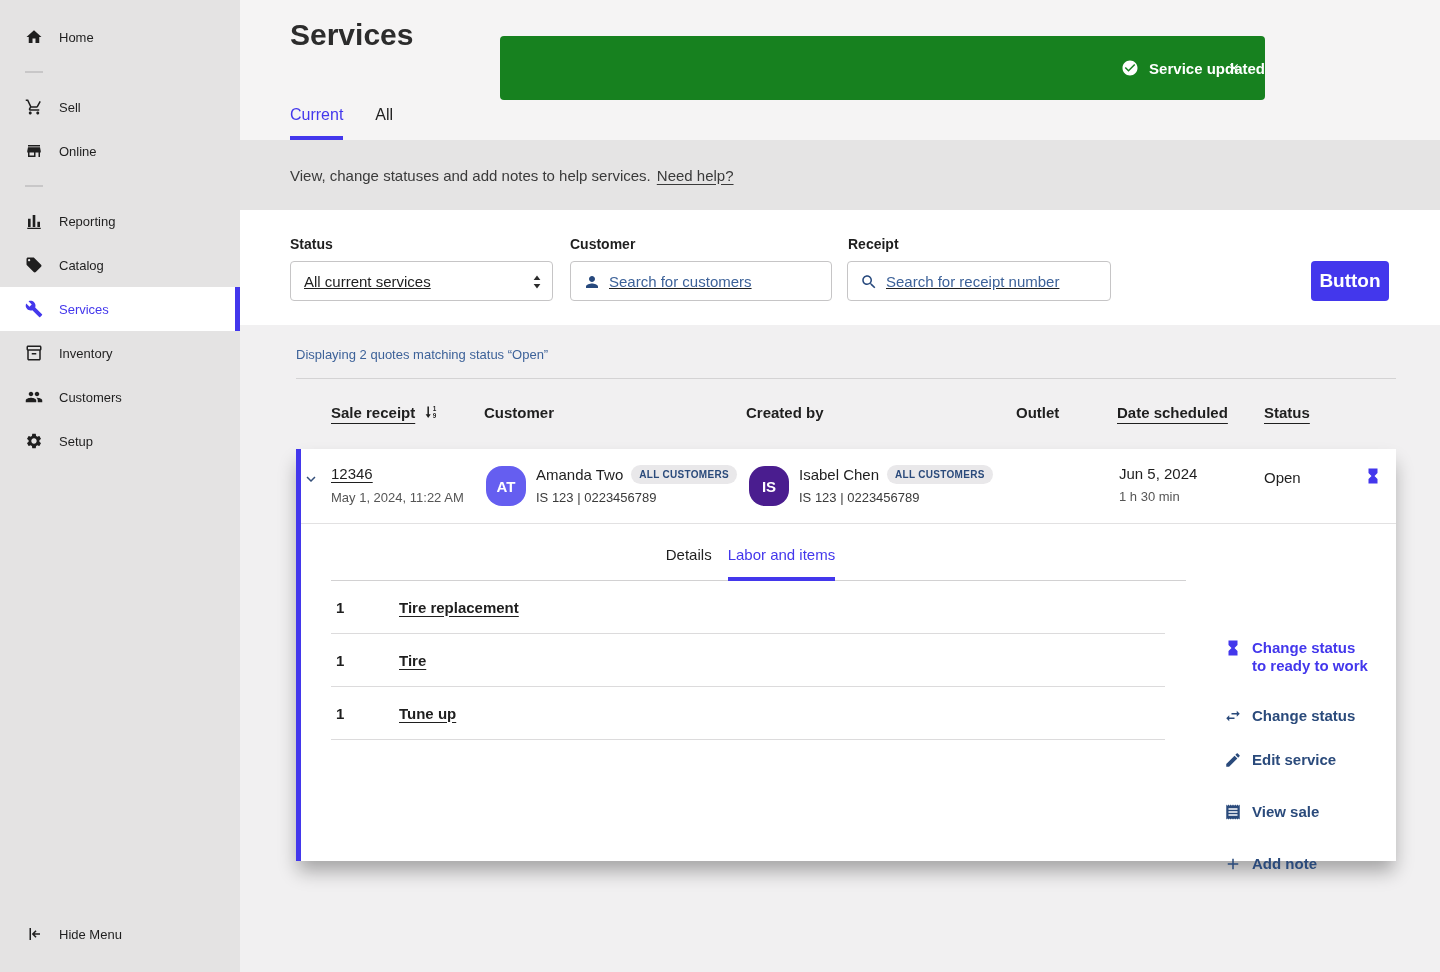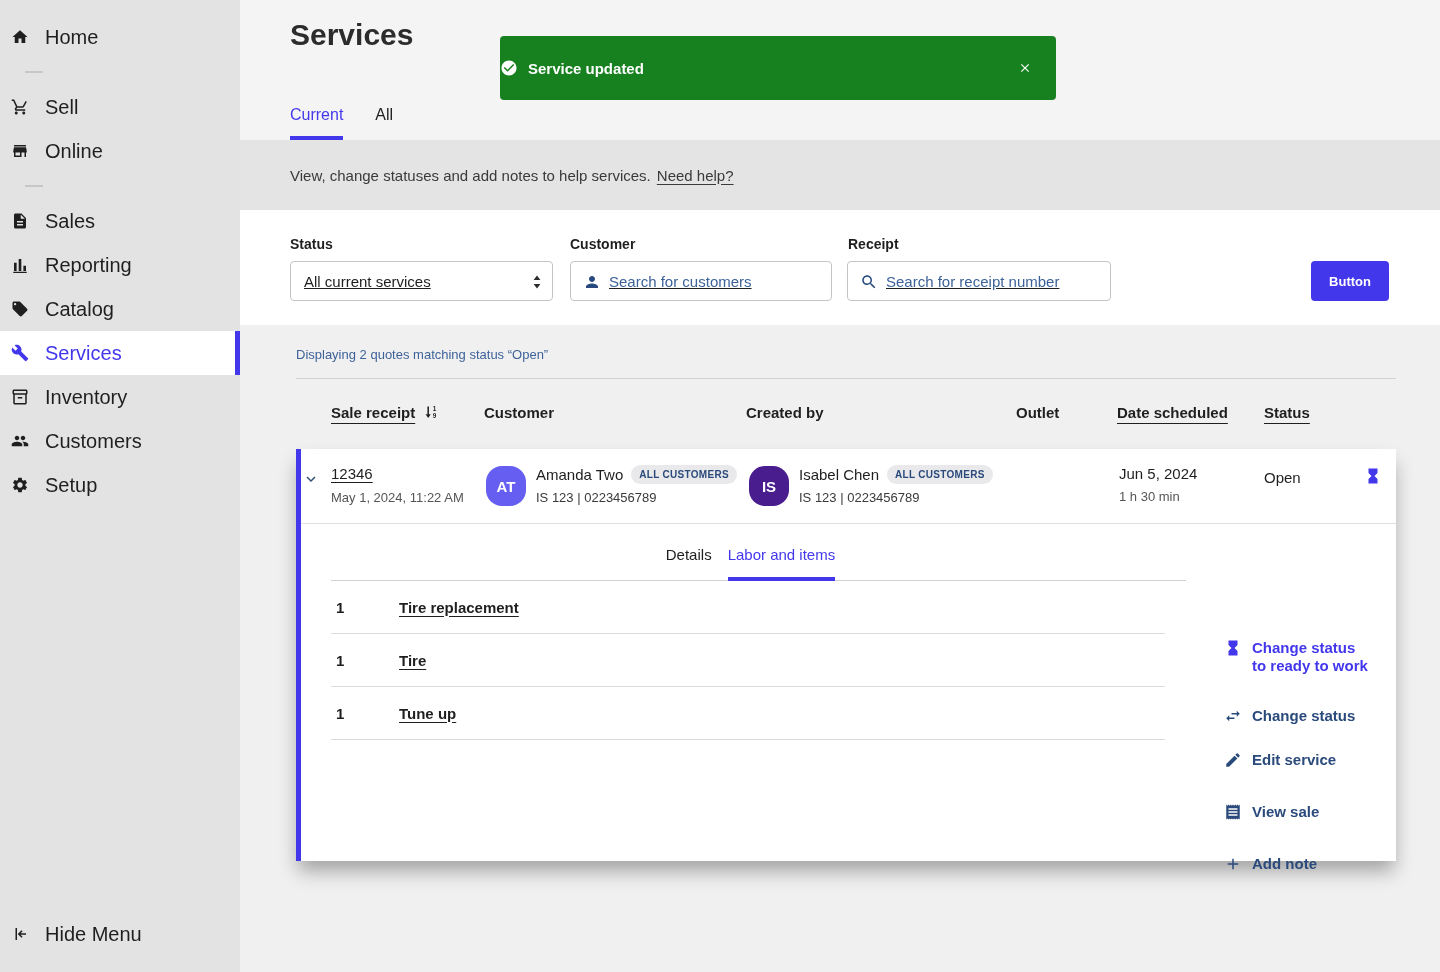--- a/index.html
+++ b/index.html
@@ -9,22 +9,22 @@
     display:flex; background:#f1f0f1; color:#1f1f1f;
   }
   svg { display:block; }
 
   
   .sidebar {
     width:240px; height:972px; background:#e4e3e3; flex:none;
     position:relative; padding-top:15px;
   }
   .nav-item {
-    height:44px; display:flex; align-items:center; padding-left:11px;
-    font-size:20px; color:#1f1f1f; cursor:pointer; position:relative;
+    height:44px; display:flex; align-items:center; padding-left:25px;
+    font-size:13px; color:#1f1f1f; cursor:pointer; position:relative;
   }
   .nav-item .nicon { width:18px; height:18px; margin-right:16px; color:#1f1f1f; }
   .nav-item.active { background:#ffffff; color:#4337ec; }
   .nav-item.active .nicon { color:#4337ec; }
   .nav-item.active::after {
     content:""; position:absolute; right:0; top:0; width:5px; height:100%; background:#4337ec;
   }
   .nav-divider { height:2px; width:18px; background:#c8c7c8; margin:12px 0 12px 25px; }
   .hide-menu {
     position:absolute; bottom:16px; left:0; width:100%;
@@ -34,23 +34,23 @@
   .main { width:1200px; display:flex; flex-direction:column; }
 
   
   .page-header { height:140px; background:#f5f4f4; position:relative; flex:none; }
   .page-title { position:absolute; left:50px; top:18px; font-size:30px; font-weight:700; color:#2c2c2c; }
   .top-tabs { position:absolute; left:50px; bottom:0; display:flex; }
   .top-tab { font-size:16px; padding-bottom:12px; margin-right:32px; border-bottom:4px solid transparent; color:#1f1f1f; cursor:pointer; }
   .top-tab.active { color:#4337ec; border-bottom-color:#4337ec; }
 
   .toast {
-    position:absolute; left:260px; top:36px; width:556px; height:64px;
+    position:absolute; left:260px; top:36px; width:765px; height:64px;
     background:#17811f; border-radius:4px; color:#ffffff;
-    display:flex; align-items:center; justify-content:flex-start;
+    display:flex; align-items:center; justify-content:flex-end;
   }
   .toast-msg { font-size:15px; font-weight:700; margin-left:10px; }
   .toast-close { position:absolute; right:24px; top:25px; width:14px; height:14px; color:#fff; cursor:pointer; }
 
   
   .intro-strip { height:70px; background:#e5e4e4; display:flex; align-items:center; padding-left:50px; flex:none; }
   .intro-text { font-size:15px; color:#3a3a3a; }
   .intro-link { font-size:15px; color:#3a3a3a; text-decoration:underline; text-underline-offset:3px; margin-left:6px; cursor:pointer; }
 
   
@@ -67,21 +67,21 @@
     width:100%; height:100%; border:none; outline:none; background:transparent;
     font-family:inherit; font-size:15px; padding-left:38px; color:#1f3a66;
   }
   .input-box input::placeholder { color:#3d6299; opacity:1; }
   .input-icon { position:absolute; left:12px; top:11px; width:18px; height:18px; color:#27497d; }
   .cust-box { width:262px; }
   .rcpt-box { width:264px; margin-left:-1px; }
   .primary-btn {
     position:absolute; right:51px; top:51px; width:78px; height:40px;
     background:#4337ec; color:#fff; border:none; border-radius:4px;
-    font-family:inherit; font-size:13px; font-weight:600; cursor:pointer;
+    font-family:inherit; font-size:19px; font-weight:600; cursor:pointer;
   }
 
   
   .content { flex:1; background:#f1f0f1; padding:22px 44px 0 56px; position:relative; }
   .summary { font-size:13px; color:#3d6299; line-height:16px; }
   .content-divider { height:1px; background:#d4d3d4; margin-top:15px; width:1100px; }
 
   .table-head { position:relative; height:70px; width:1100px; }
   .th { position:absolute; top:25px; font-size:15px; font-weight:700; color:#1f1f1f; white-space:nowrap; }
   .th.sortable { text-decoration:underline; text-underline-offset:5px; cursor:pointer; }
@@ -159,28 +159,20 @@
   </div>
   <div class="nav-item">
     <span class="nicon">
         <svg viewBox="0 0 24 24" fill="currentColor">
           <path d="M20 4H4v2h16V4zm1 10v-2l-1-5H4l-1 5v2h1v6h10v-6h4v6h2v-6h1zm-9 4H6v-4h6v4z"></path>
         </svg>
       </span>
     <span>Online</span>
   </div>
   <div class="nav-divider"></div>
-  <div class="nav-item">
-    <span class="nicon">
-        <svg viewBox="0 0 24 24" fill="currentColor">
-          <path d="M14 2H6c-1.1 0-2 .9-2 2v16c0 1.1.9 2 2 2h12c1.1 0 2-.9 2-2V8l-6-6zm2 16H8v-2h8v2zm0-4H8v-2h8v2zm-3-5V3.5L18.5 9H13z"></path>
-        </svg>
-      </span>
-    <span>Sales</span>
-  </div>
   <div class="nav-item">
     <span class="nicon">
         <svg viewBox="0 0 24 24" fill="currentColor">
           <path d="M4 9h3.5v11H4zM10.25 4h3.5v16h-3.5zM16.5 13H20v7h-3.5zM3 21h18v1.5H3z"></path>
         </svg>
       </span>
     <span>Reporting</span>
   </div>
   <div class="nav-item">
     <span class="nicon">

